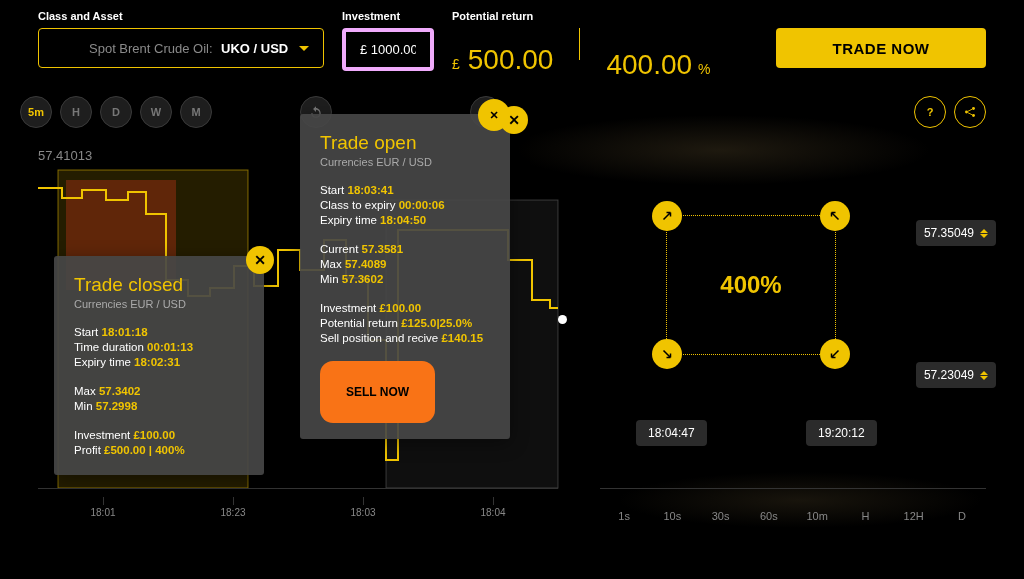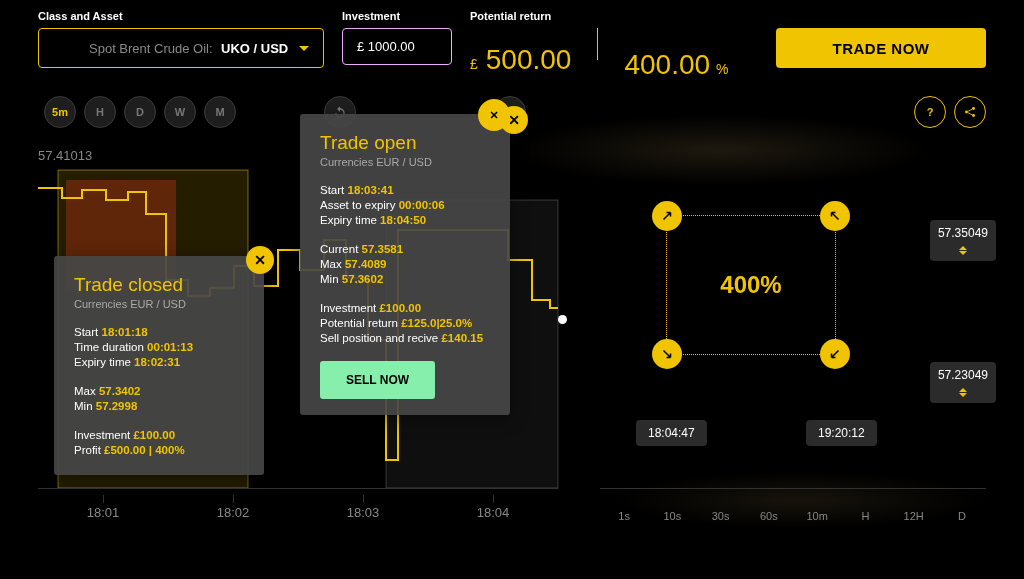--- a/index.html
+++ b/index.html
@@ -18,80 +18,80 @@
 
 
 .header { position: absolute; top: 10px; left: 38px; right: 38px; display: flex; align-items: flex-start; gap: 18px; z-index: 5; }
 .header-col { display: flex; flex-direction: column; gap: 6px; }
 .header-label { font-size: 11px; color: #fff; font-weight: 600; }
 .asset-select { border: 1px solid #F0C400; border-radius: 4px; padding: 10px 14px; width: 286px; display: flex; align-items: center; justify-content: space-between; cursor: pointer; }
 .asset-select .name { color: #8a8a8a; font-size: 13px; margin-left: 36px; }
 .asset-select .ticker { color: #fff; font-weight: 700; font-size: 13px; margin-left: 4px; }
 .caret-down { width: 0; height: 0; border-left: 5px solid transparent; border-right: 5px solid transparent; border-top: 5px solid #F0C400; margin-left: 10px; }
 
-.invest-box { border: 1px solid #f0abfc; border-radius: 4px; padding: 10px 14px; width: 110px; color: #fff; font-size: 13px; background: transparent; }
+.invest-box { border: 4px solid #f0abfc; border-radius: 4px; padding: 10px 14px; width: 92px; color: #fff; font-size: 13px; background: transparent; }
 
 .return-block { display: flex; align-items: baseline; gap: 6px; margin-top: 16px; }
 .return-amt { color: #F0C400; font-size: 28px; font-weight: 400; }
 .return-cur { color: #F0C400; font-size: 14px; margin-right: 2px; }
 .vdiv { width: 1px; height: 32px; background: #F0C400; margin: 18px 8px 0; }
 .return-pct { color: #F0C400; font-size: 28px; font-weight: 400; }
 .return-pct-sm { color: #F0C400; font-size: 14px; }
 
 .trade-now { margin-top: 18px; background: #F0C400; color: #000; font-weight: 800; font-size: 15px; border: none; border-radius: 4px; width: 210px; height: 40px; cursor: pointer; letter-spacing: 0.5px; }
 
 
-.tf-row { position: absolute; top: 96px; left: 44px; right: 38px; display: flex; align-items: flex-start; z-index: 4; pointer-events: none; }
+.tf-row { position: absolute; top: 96px; left: 20px; right: 38px; display: flex; align-items: flex-start; z-index: 4; pointer-events: none; }
 .tf-row > * { pointer-events: auto; }
 .circ-btn { width: 32px; height: 32px; border-radius: 50%; border: 1px solid #3a3a3a; background: #1e1e1e; color: #777; font-size: 11px; font-weight: 700; display: flex; align-items: center; justify-content: center; cursor: pointer; margin-right: 8px; }
 .circ-btn.active { color: #F0C400; }
 .circ-btn.yellow { background: #F0C400; color: #000; border: none; }
 .circ-btn.yellow-out { border: 1px solid #F0C400; color: #F0C400; background: transparent; }
 .circ-btn svg { width: 14px; height: 14px; }
 
 .price-label { position: absolute; top: 148px; left: 38px; color: #888; font-size: 13px; z-index: 2; }
 
 
 .chart { position: absolute; top: 170px; left: 38px; width: 520px; height: 360px; z-index: 1; }
 .chart svg { position: absolute; inset: 0; width: 100%; height: 100%; overflow: visible; }
 .xaxis { position: absolute; bottom: 0; left: 0; right: 0; display: flex; border-top: 1px solid #333; height: 42px; align-items: center; padding-top: 6px; }
-.xaxis .xt { flex: 1; font-size: 13px; color: #888; text-align: center; position: relative; }
+.xaxis .xt { flex: 1; font-size: 10px; color: #888; text-align: center; position: relative; }
 .xaxis .xt::before { content: ''; position: absolute; top: -10px; left: 50%; width: 1px; height: 8px; background: #333; }
 
 
 .right-area { position: absolute; top: 170px; left: 600px; right: 38px; height: 360px; z-index: 2; }
 .dotted-box { position: absolute; top: 45px; left: 66px; width: 170px; height: 140px; border: 1px dotted #F0C400; }
 .corner { position: absolute; width: 30px; height: 30px; border-radius: 50%; background: #F0C400; display: flex; align-items: center; justify-content: center; cursor: pointer; }
 .corner svg { width: 12px; height: 12px; fill: #000; }
 .corner.tl { top: -15px; left: -15px; }
 .corner.tr { top: -15px; right: -15px; }
 .corner.bl { bottom: -15px; left: -15px; }
 .corner.br { bottom: -15px; right: -15px; }
 .center-pct { position: absolute; top: 50%; left: 50%; transform: translate(-50%,-50%); color: #F0C400; font-size: 24px; font-weight: 700; }
 
-.price-pill { position: absolute; background: #2b2b2b; border-radius: 4px; padding: 6px 8px; font-size: 12px; color: #fff; display: flex; align-items: center; gap: 6px; flex-direction: column; }
+.price-pill { position: absolute; background: #2b2b2b; border-radius: 4px; padding: 6px 8px; font-size: 12px; color: #fff; display: flex; align-items: center; gap: 6px; }
 .price-pill .steppers { display: flex; flex-direction: column; gap: 1px; }
 .price-pill .steppers span { width: 0; height: 0; border-left: 4px solid transparent; border-right: 4px solid transparent; cursor: pointer; }
 .price-pill .steppers .up { border-bottom: 4px solid #F0C400; }
 .price-pill .steppers .dn { border-top: 4px solid #F0C400; }
 
 .time-pill { position: absolute; background: #2b2b2b; border-radius: 4px; padding: 6px 12px; font-size: 12px; color: #fff; }
 
 .expiry-sel { position: absolute; left: 0; right: 0; bottom: 0; border-top: 1px solid #333; height: 42px; display: flex; align-items: center; padding-top: 12px; }
 .expiry-sel .ex { flex: 1; text-align: center; font-size: 11px; color: #888; cursor: pointer; }
 
 
 .popup { position: absolute; background: rgba(70,70,70,0.92); border-radius: 3px; padding: 18px 20px 16px; z-index: 6; width: 210px; box-shadow: 0 4px 18px rgba(0,0,0,0.4); }
 .popup .close { position: absolute; top: -10px; right: -10px; width: 28px; height: 28px; border-radius: 50%; background: #F0C400; color: #000; display: flex; align-items: center; justify-content: center; font-weight: 900; font-size: 14px; cursor: pointer; }
 .popup h3 { color: #F0C400; font-size: 19px; font-weight: 400; margin-bottom: 2px; }
 .popup .sub { color: #aaa; font-size: 11px; margin-bottom: 16px; }
 .popup .line { font-size: 11.5px; color: #fff; margin-bottom: 3px; }
 .popup .line .v { color: #F0C400; font-weight: 600; }
 .popup .gap { height: 14px; }
-.sell-btn { background: #86efac; color: #000; font-weight: 800; font-size: 12px; border: none; border-radius: 3px; padding: 12px 26px; cursor: pointer; margin-top: 14px; }
+.sell-btn { background: #f97316; color: #000; font-weight: 800; font-size: 12px; border: none; border-radius: 13px; padding: 24px 26px; cursor: pointer; margin-top: 14px; }
 
 .marker-dot { position: absolute; width: 9px; height: 9px; border-radius: 50%; background: #fff; z-index: 3; }
 </style>
 </head>
 <body>
 
 <div class="header">
   <div class="header-col">
     <div class="header-label">Class and Asset</div>
     <div class="asset-select">
@@ -174,21 +174,21 @@
 
     <rect x="20" y="0" width="190" height="318" fill="rgba(240,196,0,0.15)" stroke="rgba(240,196,0,0.5)"></rect>
 
     <rect x="348" y="30" width="172" height="288" fill="rgba(255,255,255,0.06)" stroke="rgba(255,255,255,0.2)"></rect>
 
     <path d="M0 18 L24 18 L24 28 L44 28 L44 20 L68 20 L68 30 L90 30 L90 22 L108 22 L108 44 L128 44 L128 110 L150 110 L150 126 L172 126 L172 118 L196 118 L196 96 L216 96 L216 116 L240 116 L240 80 L262 80 L262 100 L286 100 L286 70 L308 70 L308 108 L330 108 L330 170 L348 170 L348 290 L360 290 L360 60 L380 60 L380 60 L400 60 L400 60 L470 60 L470 90 L494 90 L494 130 L512 130 L512 138 L520 138" fill="none" stroke="#F0C400" stroke-width="2"></path>
   </svg>
   <div class="marker-dot" style="top:145px;left:520px"></div>
   <div class="xaxis">
     <div class="xt">18:01</div>
-    <div class="xt">18:02</div>
+    <div class="xt">18:23</div>
     <div class="xt">18:03</div>
     <div class="xt">18:04</div>
   </div>
 </div>
 
 <div class="right-area">
   <div class="dotted-box">
     <div class="corner tl">
         <svg viewBox="0 0 24 24">
           <path d="M5 19L19 5M19 5v8M19 5h-8" stroke="#000" stroke-width="3" fill="none"></path>
@@ -255,21 +255,21 @@
   <div class="gap"></div>
   <div class="line"><span>Investment</span> <span class="v">£100.00</span></div>
   <div class="line"><span>Profit</span> <span class="v">£500.00 | 400%</span></div>
 </div>
 
 <div class="popup" style="top:114px;left:300px">
   <div class="close" style="top:-8px;right:-18px">✕</div>
   <h3>Trade open</h3>
   <div class="sub">Currencies EUR / USD</div>
   <div class="line"><span>Start</span> <span class="v">18:03:41</span></div>
-  <div class="line"><span>Asset to expiry</span> <span class="v">00:00:06</span></div>
+  <div class="line"><span>Class to expiry</span> <span class="v">00:00:06</span></div>
   <div class="line"><span>Expiry time</span> <span class="v">18:04:50</span></div>
   <div class="gap"></div>
   <div class="line"><span>Current</span> <span class="v">57.3581</span></div>
   <div class="line"><span>Max</span> <span class="v">57.4089</span></div>
   <div class="line"><span>Min</span> <span class="v">57.3602</span></div>
   <div class="gap"></div>
   <div class="line"><span>Investment</span> <span class="v">£100.00</span></div>
   <div class="line"><span>Potential return</span> <span class="v">£125.0|25.0%</span></div>
   <div class="line"><span>Sell position and recive</span> <span class="v">£140.15</span></div>
   <button class="sell-btn">SELL NOW</button>

